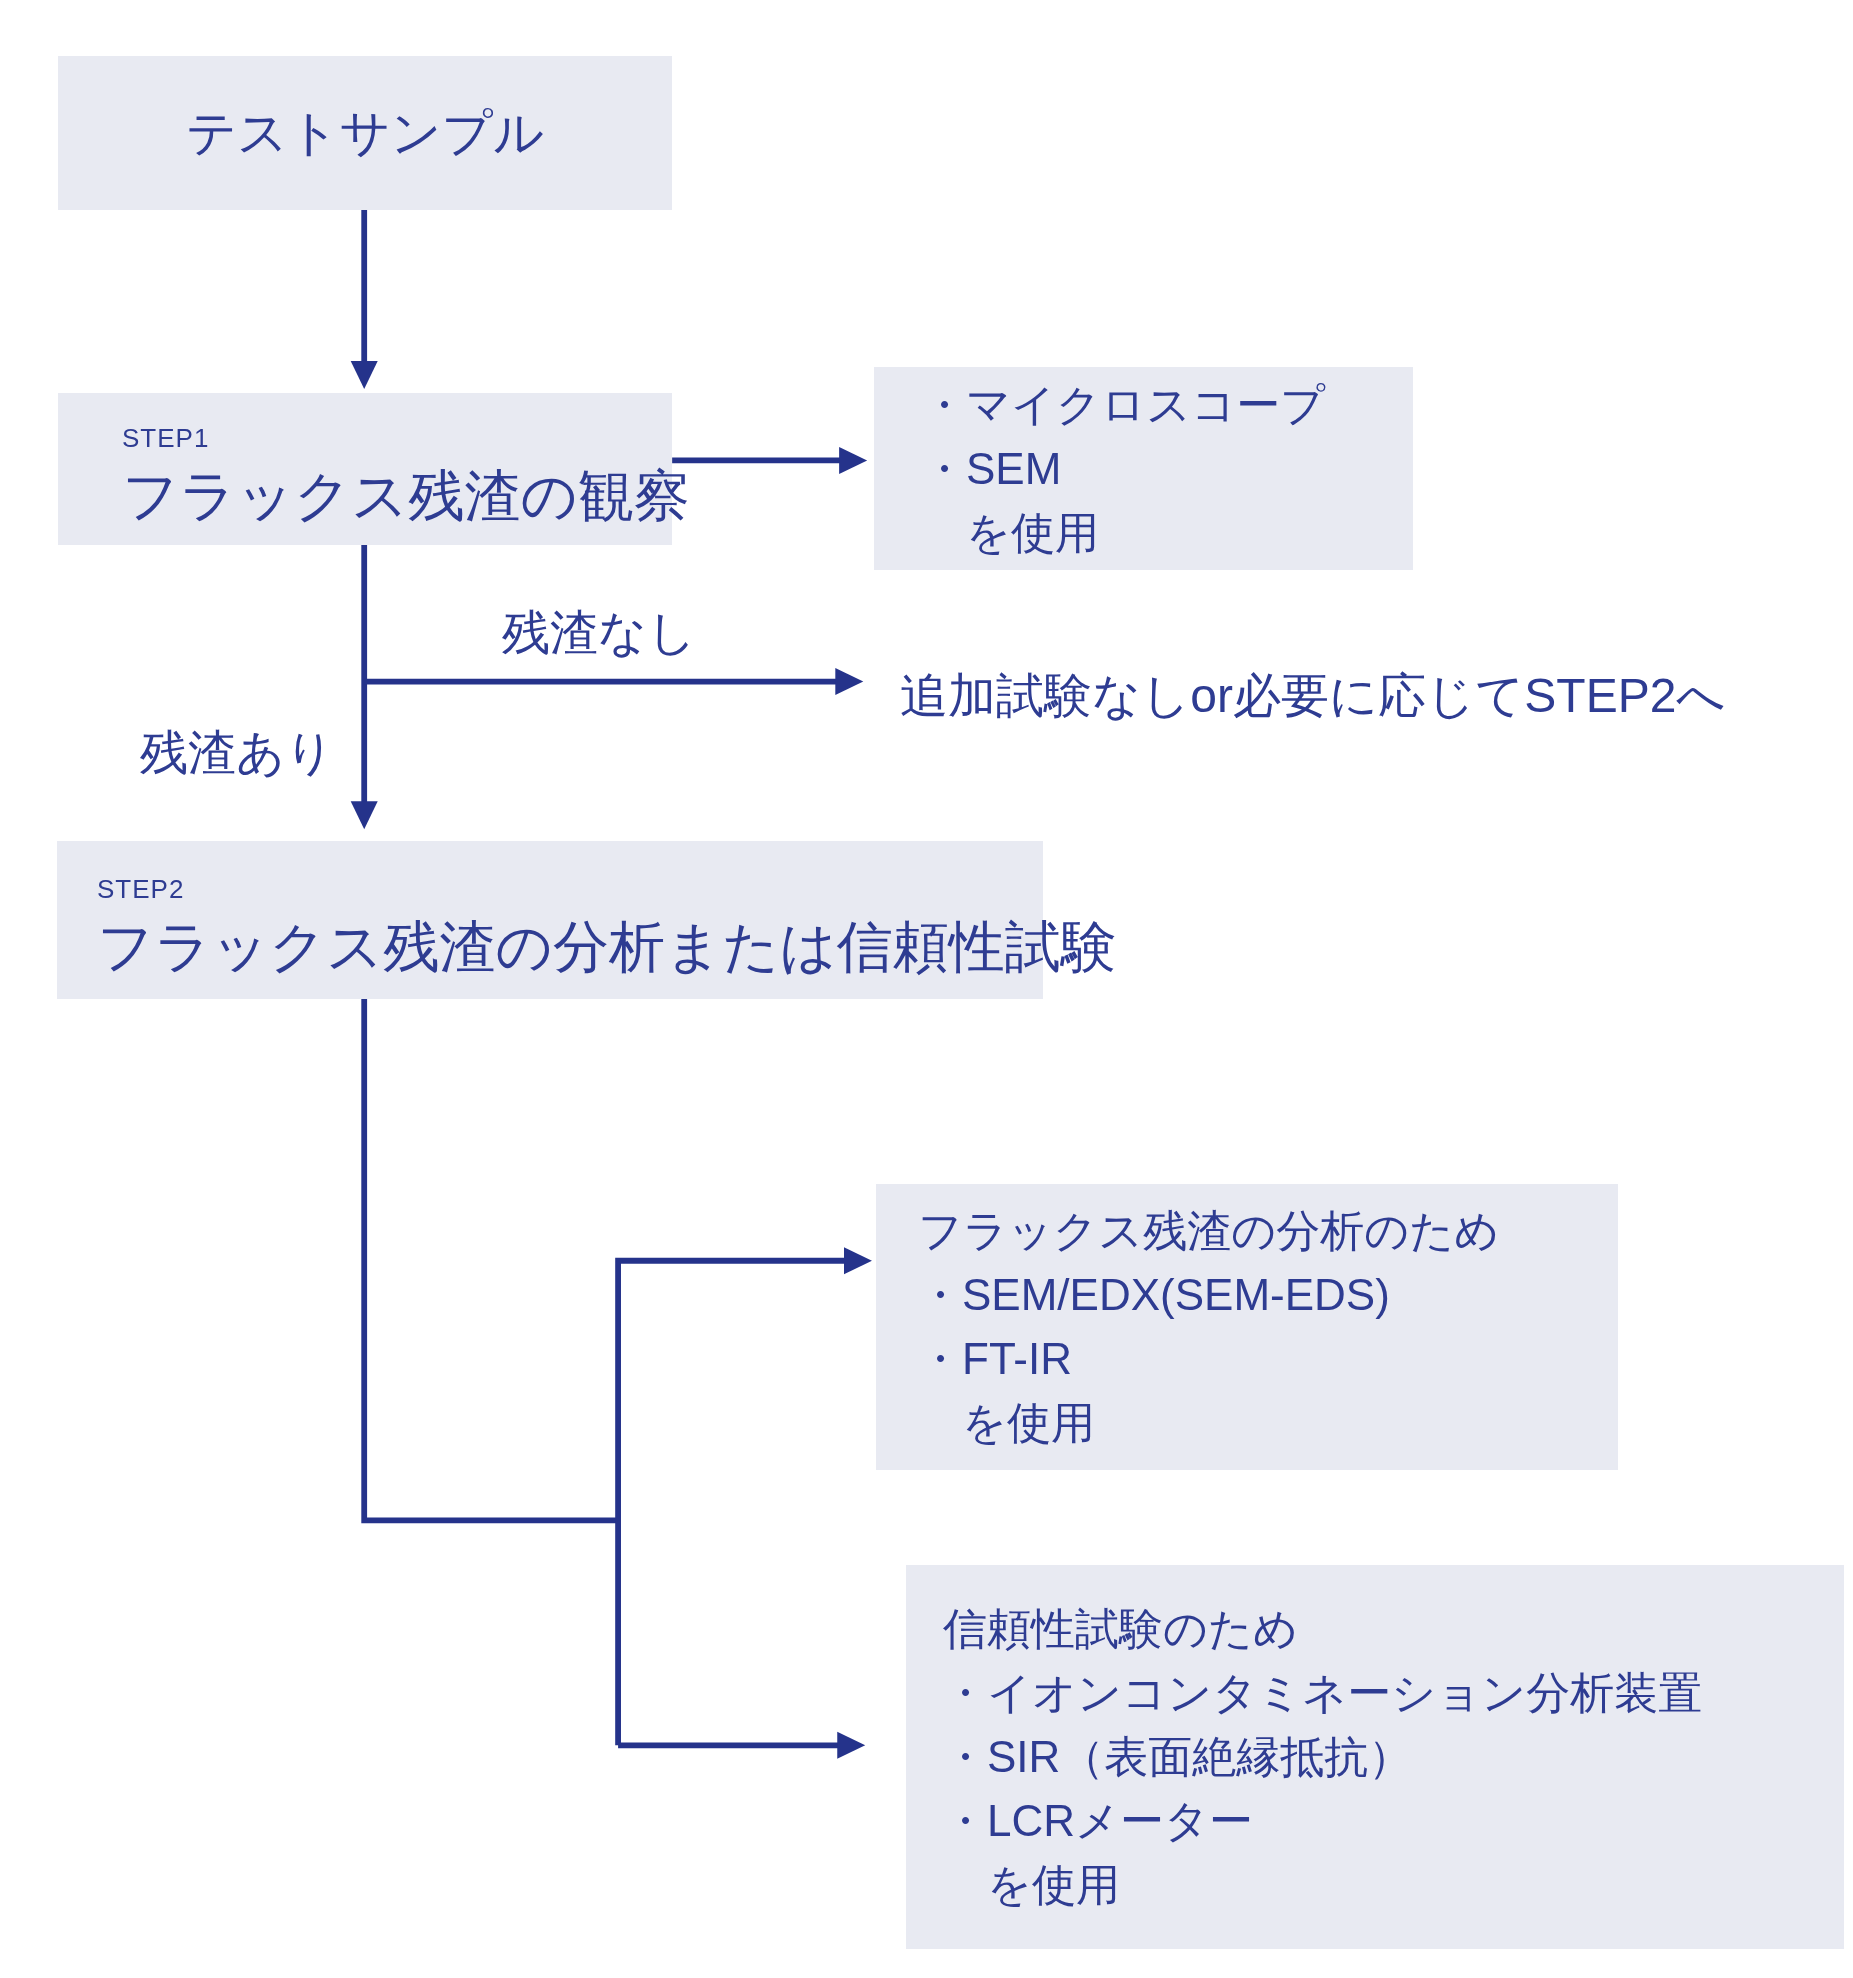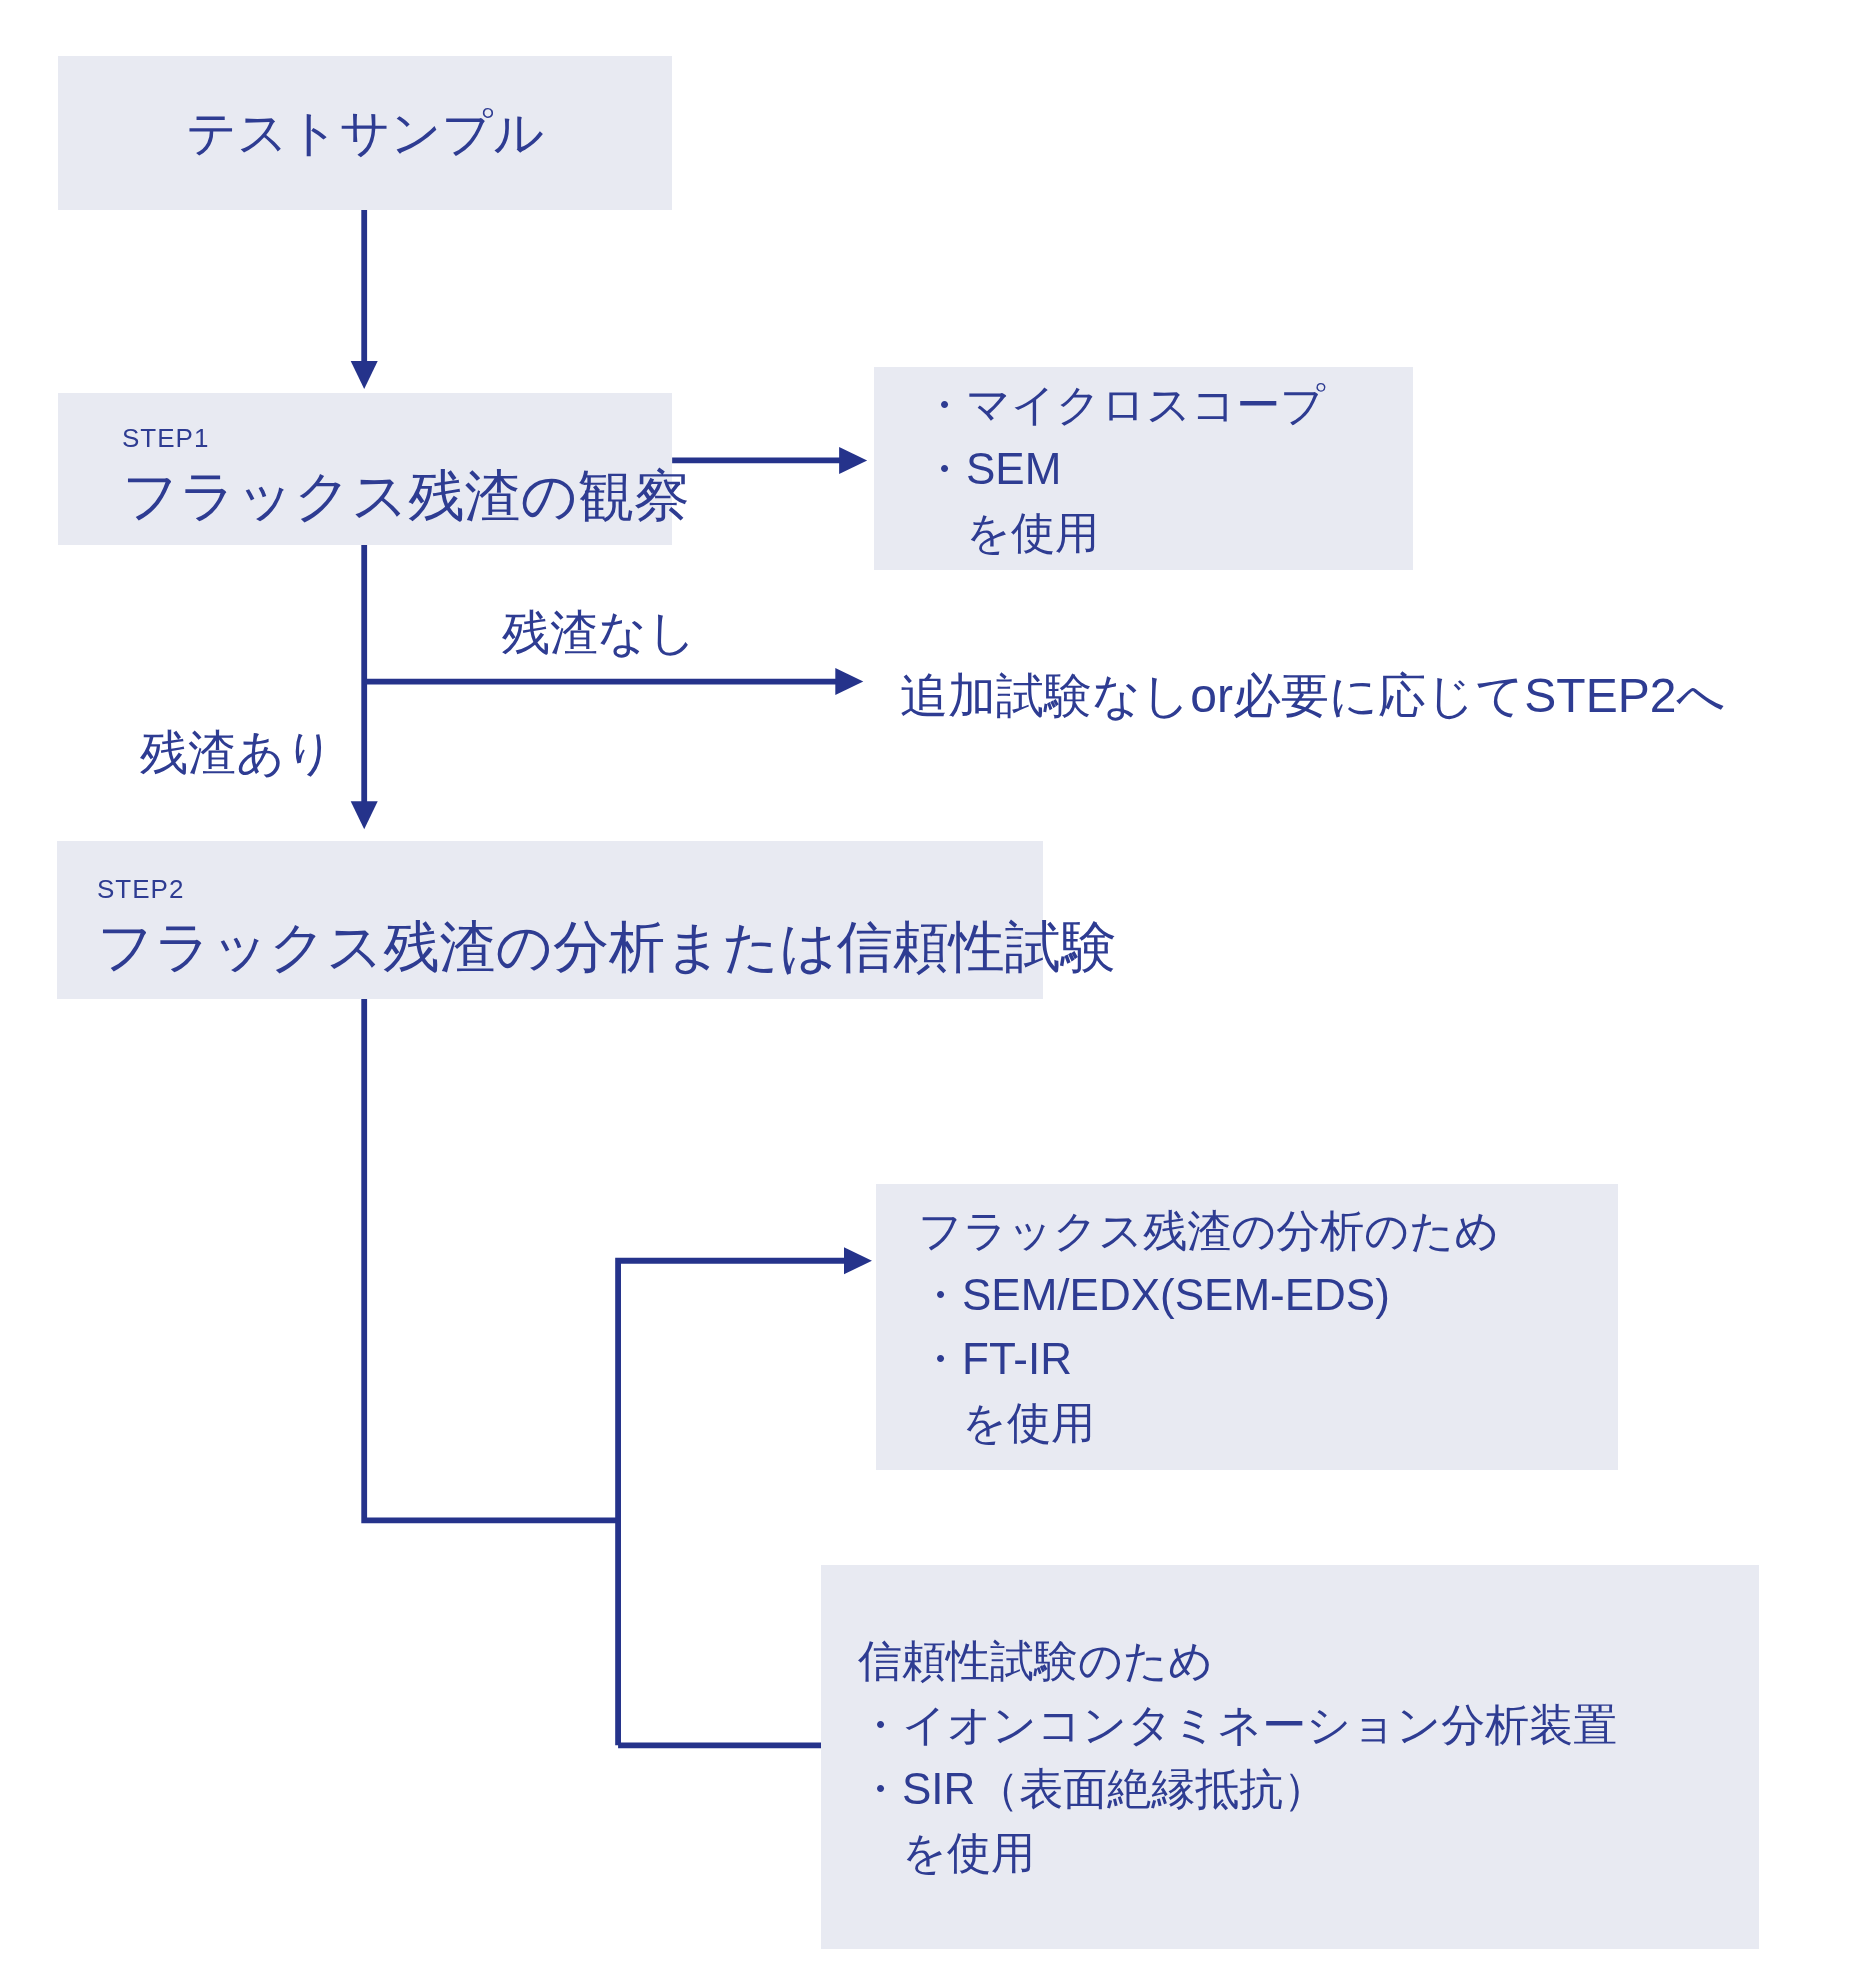--- a/index.html
+++ b/index.html
@@ -122,21 +122,22 @@
     <span class="line step-label">フラックス残渣の分析または信頼性試験</span>
   </div>
 
   <div class="node list" style="left:876px; top:1176px; width:742px; height:286px; padding-left:42px;">
     <span class="line">フラックス残渣の分析のため</span>
     <span class="line">・SEM/EDX(SEM-EDS)</span>
     <span class="line">・FT-IR</span>
     <span class="line">　を使用</span>
   </div>
 
-  <div class="node list" style="left:821px; top:1557px; width:938px; height:384px; padding-left:37px;">
+  <div class="node list" style="left:906px; top:1557px; width:938px; height:384px; padding-left:37px;">
     <span class="line">信頼性試験のため</span>
     <span class="line">・イオンコンタミネーション分析装置</span>
     <span class="line">・SIR（表面絶縁抵抗）</span>
+    <span class="line">・LCRメーター</span>
     <span class="line">　を使用</span>
   </div>
 
 </div>
 
 
 </body></html>

